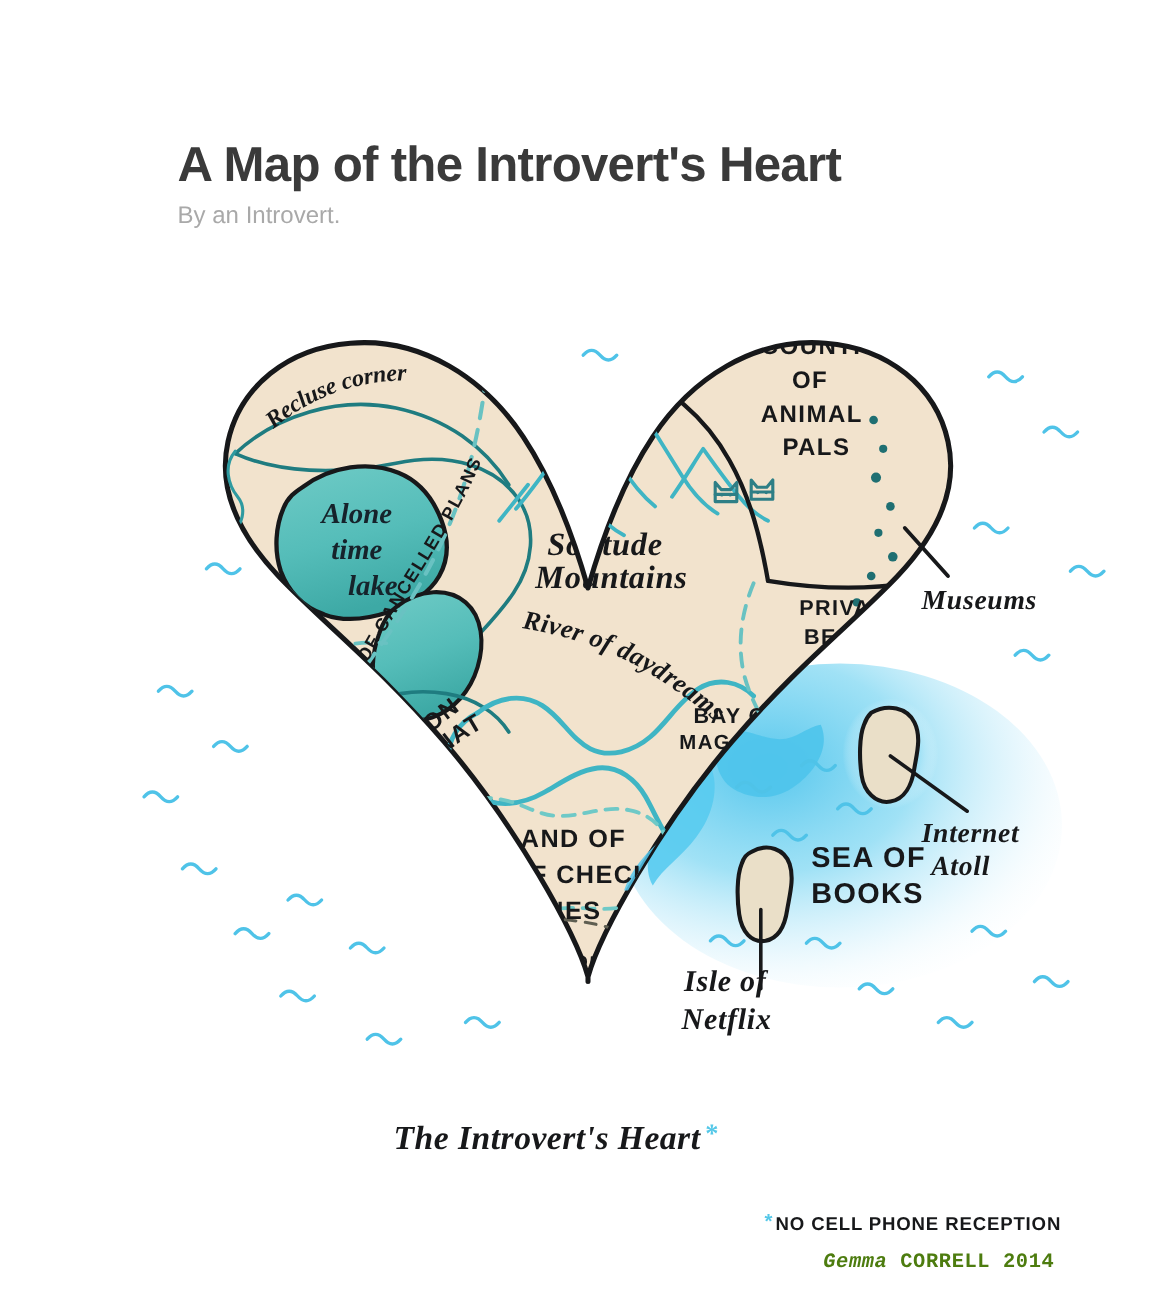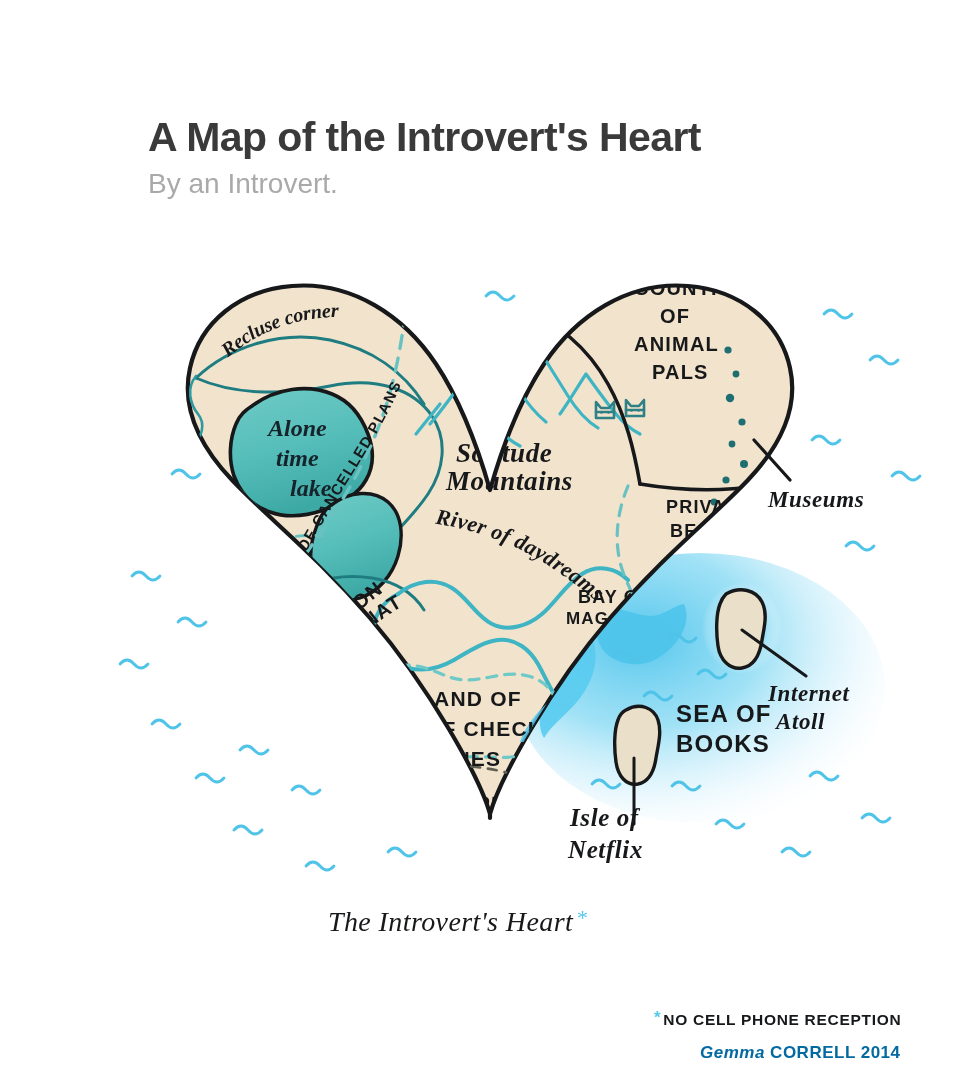--- a/index.html
+++ b/index.html
@@ -34,21 +34,21 @@
     font-size: 41px;
     font-weight: 700;
     letter-spacing: -0.6px;
     color: #3a3a3a;
     line-height: 1.08;
     margin: 0;
     white-space: nowrap;
   }
   .subtitle {
     font-family: "Liberation Sans", sans-serif;
-    font-size: 28px;
+    font-size: 20px;
     font-weight: 400;
     color: #a9a9a9;
     line-height: 1.1;
     margin: 10px 0 0 0;
     white-space: nowrap;
   }
 
   
   #map-stage {
     position: absolute;
@@ -60,62 +60,62 @@
   #map-svg {
     display: block;
     width: 980px;
     height: 700px;
   }
 
   
   .footer-caption {
     position: absolute;
     left: 328px;
-    top: 905px;
+    top: 932px;
     font-family: "Liberation Serif", serif;
     font-style: italic;
     font-size: 28px;
-    font-weight: 400;
+    font-weight: 700;
     color: #17181a;
     letter-spacing: 0.4px;
     white-space: nowrap;
   }
   .footer-caption .star {
     color: #55c8e8;
     font-style: normal;
     font-size: 22px;
     vertical-align: 22%;
     margin-left: 4px;
   }
   .footnote {
     position: absolute;
-    left: 654px;
+    left: 637px;
     top: 1008px;
     font-family: "Liberation Sans", sans-serif;
     font-size: 15.5px;
     font-weight: 700;
     letter-spacing: 0.7px;
     color: #17181a;
     white-space: nowrap;
   }
   .footnote .star {
     color: #55c8e8;
     font-size: 17px;
     vertical-align: 12%;
     margin-right: 2px;
   }
   .signature {
     position: absolute;
-    left: 700px;
+    left: 686px;
     top: 1043px;
-    font-family: Liberation Sans, sans-serif;
+    font-family: Liberation Mono, monospace;
     font-size: 17px;
     font-weight: 700;
     letter-spacing: 0.5px;
-    color: #0369a1;
+    color: #4d7c0f;
     white-space: nowrap;
   }
   .signature .given {
     font-style: italic;
     font-weight: 700;
   }
 
   
   text { dominant-baseline: middle; }
   .lbl-caps {

